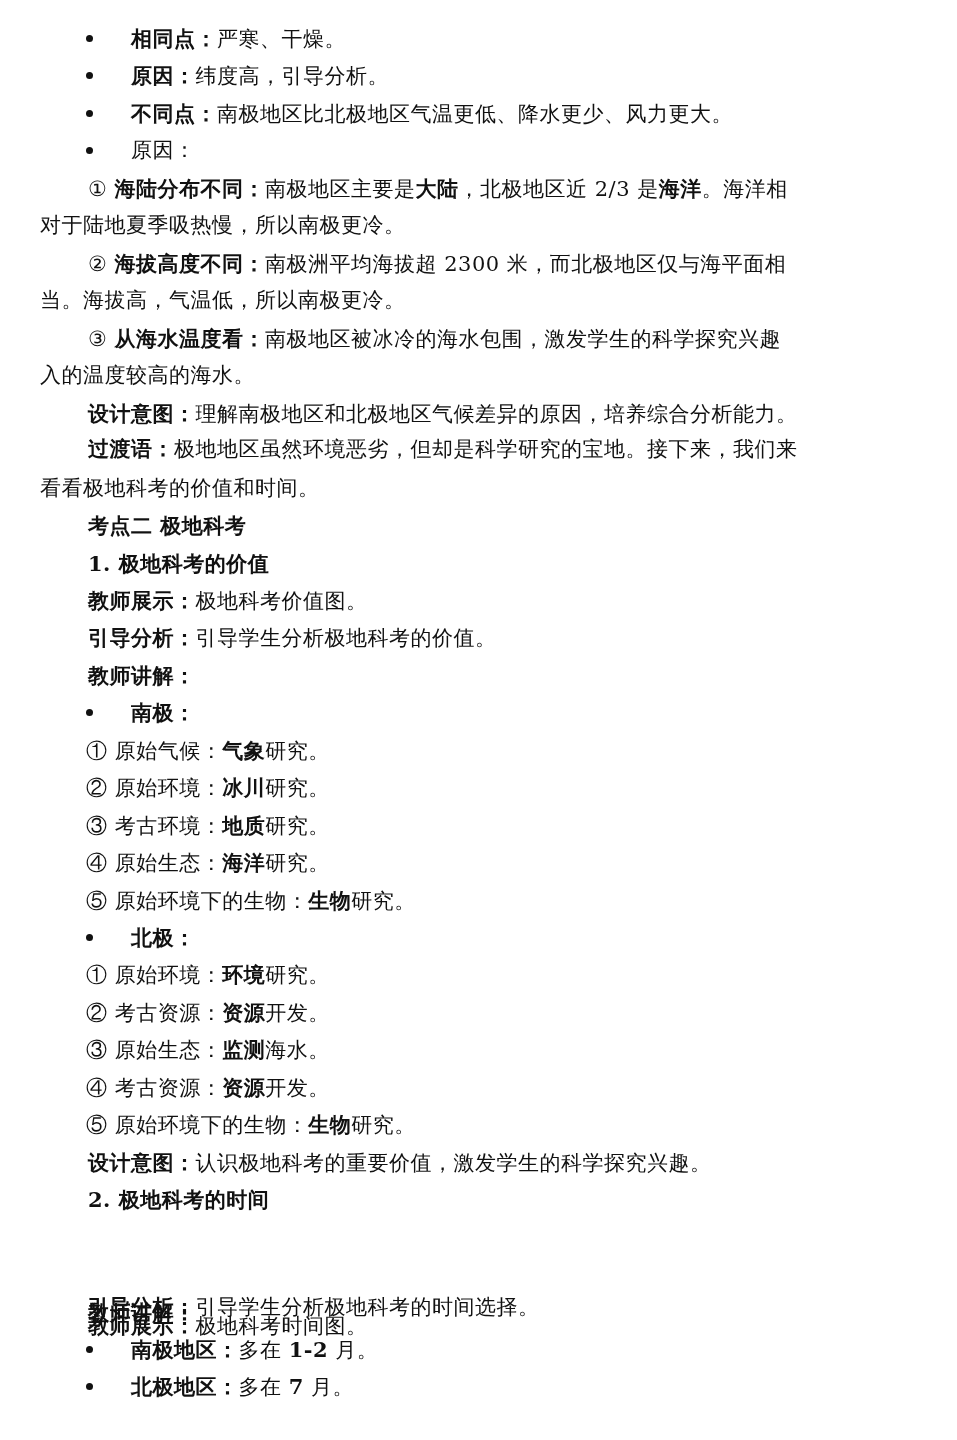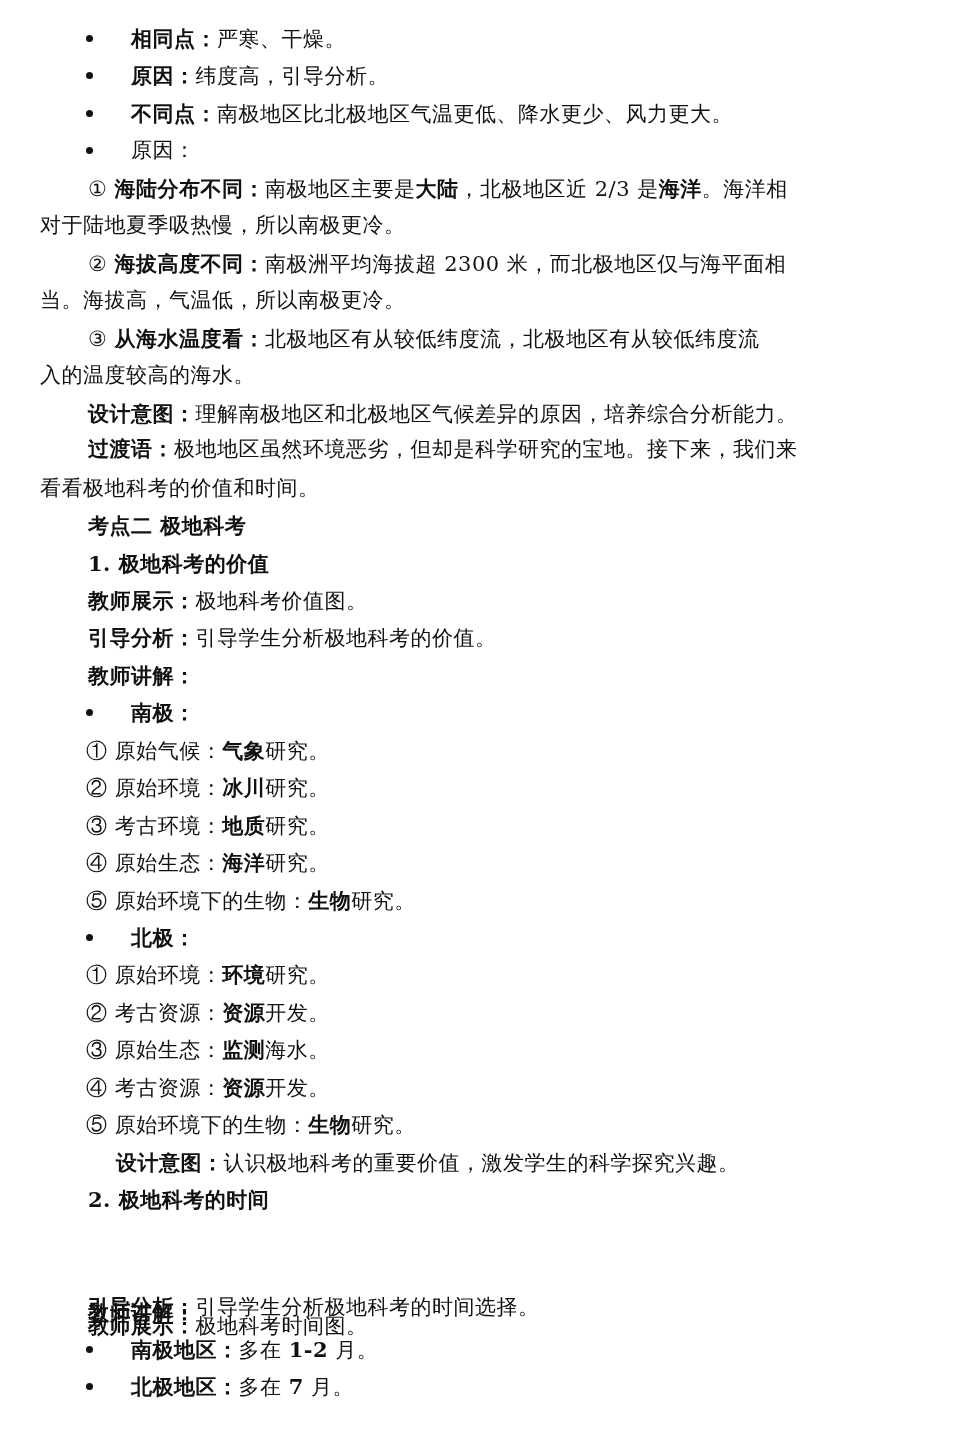--- a/index.html
+++ b/index.html
@@ -44,21 +44,21 @@
 <div class="line flush" style="top:207px;">对于陆地夏季吸热慢，所以南极更冷。</div>
 
 <div class="line ind" style="top:245px;">
   <span>②</span>
   <span class="b">海拔高度不同：</span><span>南极洲平均海拔超 2300 米，而北极地区仅与海平面相</span>
 </div>
 <div class="line flush" style="top:282px;">当。海拔高，气温低，所以南极更冷。</div>
 
 <div class="line ind" style="top:320px;">
   <span>③</span>
-  <span class="b">从海水温度看：</span><span>北极地区有从较低纬度流，北极地区有从较低纬度流</span>
+  <span class="b">从海水温度看：</span><span>南极地区被冰冷的海水包围，激发学生的科学探究兴趣</span>
 </div>
 <div class="line flush" style="top:357px;">入的温度较高的海水。</div>
 
 <div class="line ind" style="top:395px;">
   <span class="b">设计意图：</span><span>理解南极地区和北极地区气候差异的原因，培养综合分析能力。</span>
 </div>
 
 <div class="line ind" style="top:432px;font-family:Liberation Mono, monospace;">
   <span class="b">过渡语：</span><span>极地地区虽然环境恶劣，但却是科学研究的宝地。接下来，我们来</span>
 </div>
@@ -88,21 +88,21 @@
 <div class="line" style="top:919px;">
   <span class="bullet"><span class="dot-glyph"></span></span>
   <span class="bullet-text b">北极：</span>
 </div>
 <div class="line num" style="top:956px;"><span>①</span> <span>原始环境：</span><span class="b">环境</span><span>研究。</span></div>
 <div class="line num" style="top:994px;"><span>②</span> <span>考古资源：</span><span class="b">资源</span><span>开发。</span></div>
 <div class="line num" style="top:1031px;"><span>③</span> <span>原始生态：</span><span class="b">监测</span><span>海水。</span></div>
 <div class="line num" style="top:1069px;"><span>④</span> <span>考古资源：</span><span class="b">资源</span><span>开发。</span></div>
 <div class="line num" style="top:1106px;"><span>⑤</span> <span>原始环境下的生物：</span><span class="b">生物</span><span>研究。</span></div>
 
-<div class="line ind" style="top:1144px;margin-left:28px;">
+<div class="line ind" style="top:1144px;">
   <span class="b">设计意图：</span><span>认识极地科考的重要价值，激发学生的科学探究兴趣。</span>
 </div>
 
 <div class="line ind b" style="top:1181px;">2.  极地科考的时间</div>
 <div class="line ind" style="top:1267px;margin-top:40px;">
   <span class="b">教师展示：</span><span>极地科考时间图。</span>
 </div>
 <div class="line ind" style="top:1288px;">
   <span class="b">引导分析：</span><span>引导学生分析极地科考的时间选择。</span>
 </div>

